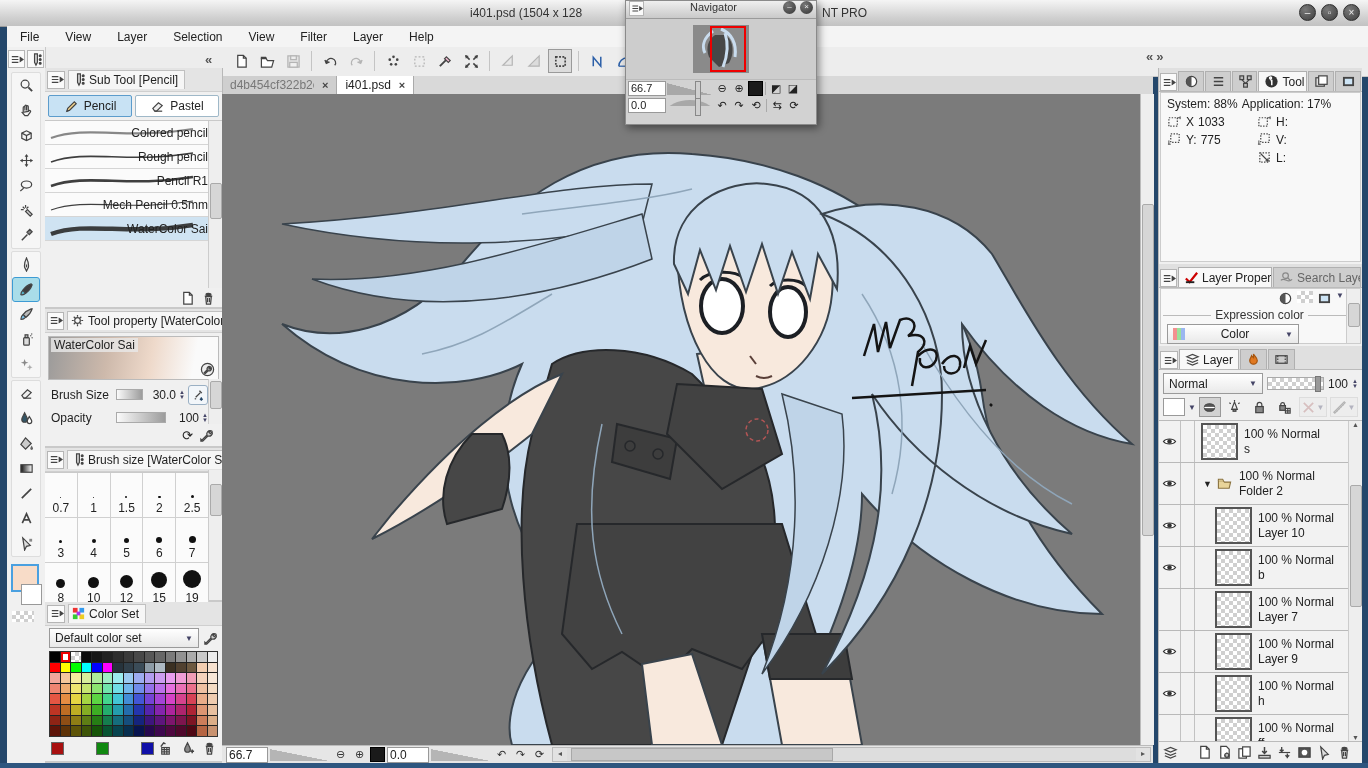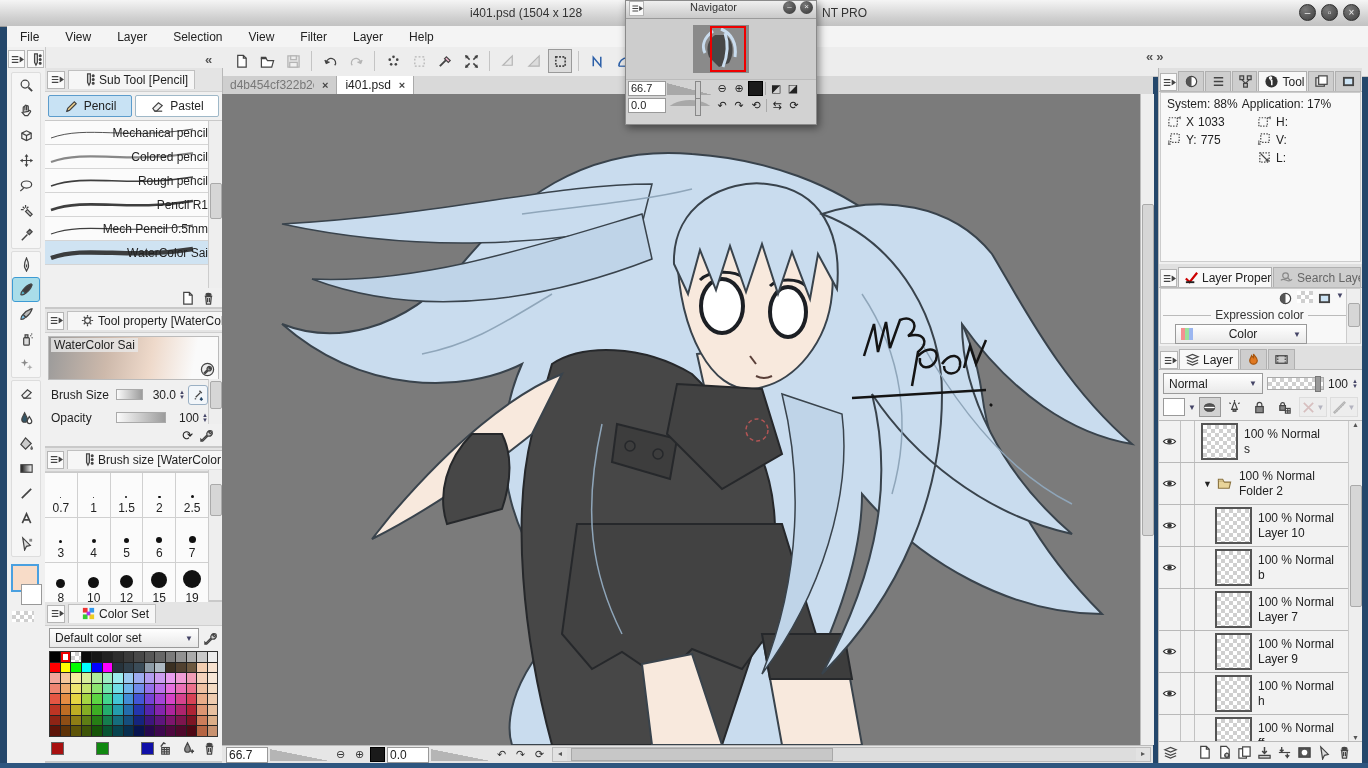--- a/index.html
+++ b/index.html
@@ -36,21 +36,21 @@
   .tool{width:28px;height:25px;display:flex;align-items:center;justify-content:center;}
   .tool.sel{background:#a9dde9;border:1px solid #3d9bd4;border-radius:3px;box-sizing:border-box;}
   .tgroup{border:1px solid #ddd;border-radius:2px;margin:1px 0;background:#f6f6f6;}
   .fgswatch{width:24px;height:24px;border:2px solid #4aa0e0;background:#f8dcc8;margin:6px 0 0 4px;}
   .bgswatch{width:19px;height:19px;border:1px solid #999;background:#fff;margin:-8px 0 0 14px;}
   .chksw{width:22px;height:11px;margin:6px 0 0 5px;}
   .chk{background-image:linear-gradient(45deg,#cfcfcf 25%,transparent 25%,transparent 75%,#cfcfcf 75%),linear-gradient(45deg,#cfcfcf 25%,transparent 25%,transparent 75%,#cfcfcf 75%);background-position:0 0,4px 4px;background-size:8px 8px;background-color:#fff;}
   
   .leftpanel{left:45px;top:68px;width:177px;height:695px;background:#f0f0f0;border-right:1px solid #b8b8b8;display:flex;flex-direction:column;}
   .phdr{height:21px;display:flex;align-items:center;gap:3px;padding:1px 2px;background:#e4e4e4;border-bottom:1px solid #cfcfcf;white-space:nowrap;overflow:hidden;}
-  .phdr .ttl{background:#f6f6f6;border:1px solid #c0c0c0;border-bottom:none;padding:1px 6px 2px 12px;display:flex;gap:3px;align-items:center;}
+  .phdr .ttl{background:#f6f6f6;border:1px solid #c0c0c0;border-bottom:none;padding:1px 6px 2px 2px;display:flex;gap:3px;align-items:center;}
   .sec{border-bottom:2px solid #c9c9c9;position:relative;}
   .subtabs{display:flex;gap:3px;padding:3px;}
   .stab{flex:1;display:flex;align-items:center;justify-content:center;gap:5px;height:20px;border:1px solid #9fb8c8;background:#fff;border-radius:2px;}
   .stab.on{background:#c8e2f4;border-color:#5c9ccc;}
   .stlist{height:167px;overflow:hidden;position:relative;border-top:1px solid #c9c9c9;}
   .strow{height:23px;display:flex;align-items:center;border-bottom:1px solid #d5d5d5;background:#fbfbfb;position:relative;padding-right:14px;}
   .strow.sel{background:#cfe3f2;}
   .strow svg{position:absolute;left:2px;top:2px;}
   .strow .nm{margin-left:auto;white-space:nowrap;z-index:1;}
   .vscroll{position:absolute;right:0;top:0;bottom:0;width:13px;background:#eee;border-left:1px solid #ccc;}
@@ -95,21 +95,21 @@
   .rtabs{height:22px;background:#e0e0e0;display:flex;align-items:flex-end;gap:1px;padding:1px 1px 0;border-bottom:1px solid #bbb;}
   .rtab{height:19px;display:flex;align-items:center;gap:3px;padding:0 5px;background:#cecece;border:1px solid #b0b0b0;border-bottom:none;color:#666;white-space:nowrap;overflow:hidden;}
   .rtab.on{background:#f8f8f8;color:#222;}
   .infobody{background:#f8f8f8;border:1px solid #ccc;margin:0 1px;height:160px;padding:4px 6px;}
   .irow{display:flex;gap:4px;align-items:center;margin-bottom:3px;}
   .icol{width:86px;display:flex;gap:4px;align-items:center;}
   .lpbody{background:#f8f8f8;border:1px solid #ccc;margin:0 1px;height:52px;position:relative;padding-top:2px;}
   .fxrow{display:flex;justify-content:flex-end;gap:4px;padding-right:16px;}
   .expl{display:flex;align-items:center;gap:4px;margin:2px 4px 2px 2px;color:#333;}
   .expl::before,.expl::after{content:"";flex:1;border-top:1px solid #bbb;}
-  .cdd{margin-left:14px;width:120px;height:18px;border:1px solid #9a9a9a;background:linear-gradient(#fff,#e9e9e9);display:flex;align-items:center;gap:6px;padding:0 5px;justify-content:space-between;}
+  .cdd{margin-left:6px;width:120px;height:18px;border:1px solid #9a9a9a;background:linear-gradient(#fff,#e9e9e9);display:flex;align-items:center;gap:6px;padding:0 5px;justify-content:space-between;}
   .rgbi{display:flex;}
   .rgbi i{width:4px;height:12px;display:block;}
   .blendrow{display:flex;align-items:center;gap:4px;padding:3px 4px;}
   .blsel{width:88px;height:19px;border:1px solid #9a9a9a;background:linear-gradient(#fff,#e9e9e9);display:flex;align-items:center;justify-content:space-between;padding:0 5px;}
   .opslider{flex:1;height:11px;border:1px solid #aaa;position:relative;}
   .opthumb{position:absolute;right:2px;top:-2px;width:4px;height:14px;background:#999;border:1px solid #777;}
   .lockrow{display:flex;align-items:center;gap:3px;padding:0 4px 3px;}
   .lbtn{width:20px;height:18px;border:1px solid transparent;display:flex;align-items:center;justify-content:center;}
   .lbtn.pressed{background:#d2d2d2;border-color:#999;}
   .lbtn.gray{opacity:.35;border:1px solid #bbb;background:#e9e9e9;width:26px;}
@@ -472,26 +472,20 @@
         </div>
         <div class="stab">
           <svg viewBox="0 0 16 16" width="15" height="15" fill="none" stroke="#444" stroke-width="1.3">
             <path d="M3 10l6-6 4 3-6 6H5z" fill="#eee"></path>
             <path d="M5 13h8"></path>
           </svg>
           <span>Pastel</span>
         </div>
       </div>
     <div class="stlist" id="subtool-list">
-        <div class="strow">
-          <svg width="150" height="19">
-            <path d="M4 15 C40 2 80 17 146 6" stroke="#2a2a2a" stroke-width="0.9" fill="none" opacity="0.9"></path>
-          </svg>
-          <span class="nm">Mechanical pencil</span>
-        </div>
         <div class="strow">
           <svg width="150" height="19">
             <path d="M4 15 C40 2 80 17 146 6" stroke="#2a2a2a" stroke-width="2.2" fill="none" opacity="0.55"></path>
           </svg>
           <span class="nm">Colored pencil</span>
         </div>
         <div class="strow">
           <svg width="150" height="19">
             <path d="M4 15 C40 2 80 17 146 6" stroke="#2a2a2a" stroke-width="1.6" fill="none" opacity="0.9"></path>
           </svg>

